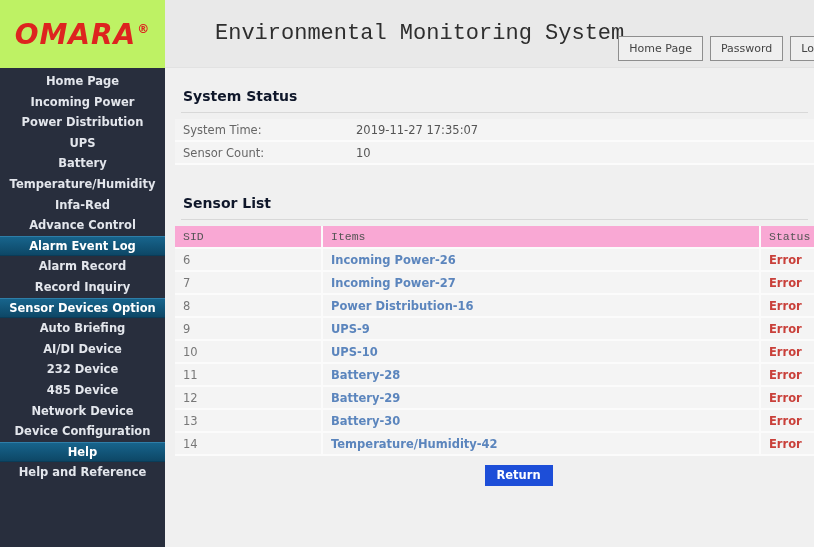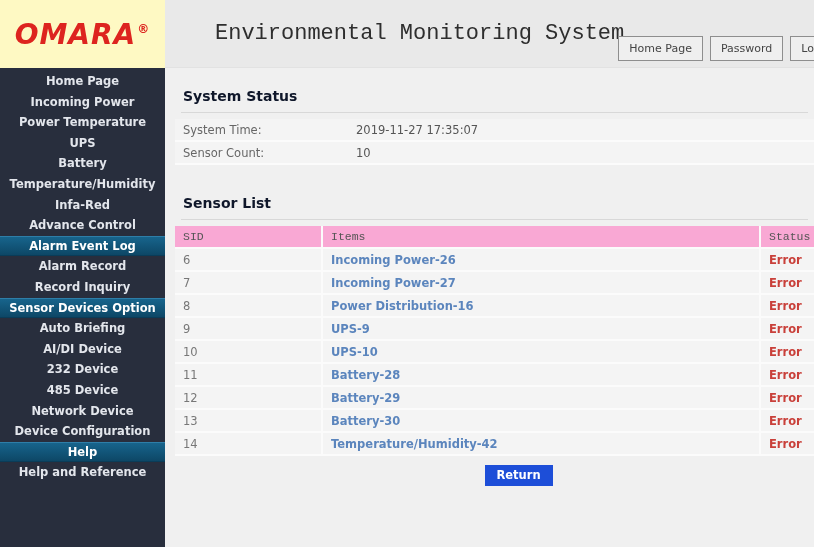--- a/index.html
+++ b/index.html
@@ -7,21 +7,21 @@
   body {
     width:814px; height:547px; overflow:hidden;
     font-family:"DejaVu Sans","Liberation Sans",sans-serif;
     background:#f0f0f0;
   }
   .app { position:relative; width:814px; height:547px; overflow:hidden; }
 
   
   .header { position:absolute; top:0; left:0; width:814px; height:68px; display:flex; }
   .logo-block {
-    width:165px; height:68px; background:#fef9c3;
+    width:165px; height:68px; background:#bef264;
     display:flex; align-items:center; justify-content:center; flex:0 0 165px;
   }
   .logo {
     color:#dd241f; font-weight:bold; font-style:italic;
     font-size:28px; letter-spacing:1px; white-space:nowrap;
   }
   .logo .reg { font-size:12px; vertical-align:super; font-style:normal; margin-left:1px; }
   .header-right { flex:1; position:relative; background:#e9e9e9; border-bottom:1px solid #e2e2e2; }
   .app-title {
     position:absolute; left:50px; top:21px;
@@ -102,21 +102,21 @@
     </div>
     <div class="header-right">
       <div class="app-title">Environmental Monitoring System</div>
       <div class="header-buttons"><button class="hbtn">Home Page</button><button class="hbtn">Password</button><button class="hbtn">Logout</button></div>
     </div>
   </header>
 
   <nav class="sidebar">
       <div class="side-item">Home Page</div>
       <div class="side-item">Incoming Power</div>
-      <div class="side-item">Power Temperature</div>
+      <div class="side-item">Power Distribution</div>
       <div class="side-item">UPS</div>
       <div class="side-item">Battery</div>
       <div class="side-item">Temperature/Humidity</div>
       <div class="side-item">Infa-Red</div>
       <div class="side-item">Advance Control</div>
       <div class="side-item active">Alarm Event Log</div>
       <div class="side-item">Alarm Record</div>
       <div class="side-item">Record Inquiry</div>
       <div class="side-item active">Sensor Devices Option</div>
       <div class="side-item">Auto Briefing</div>

